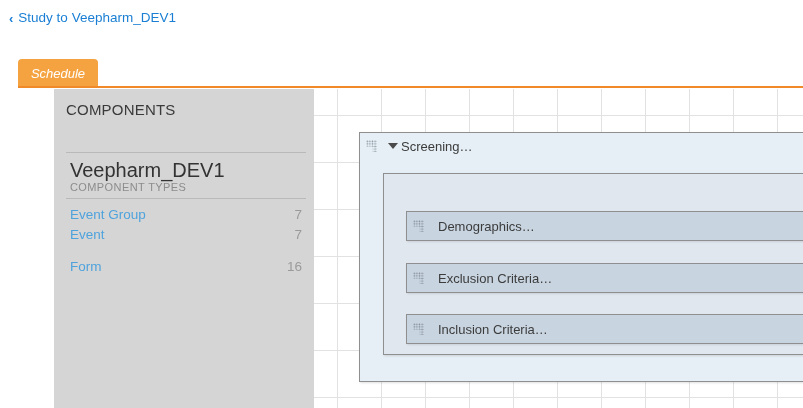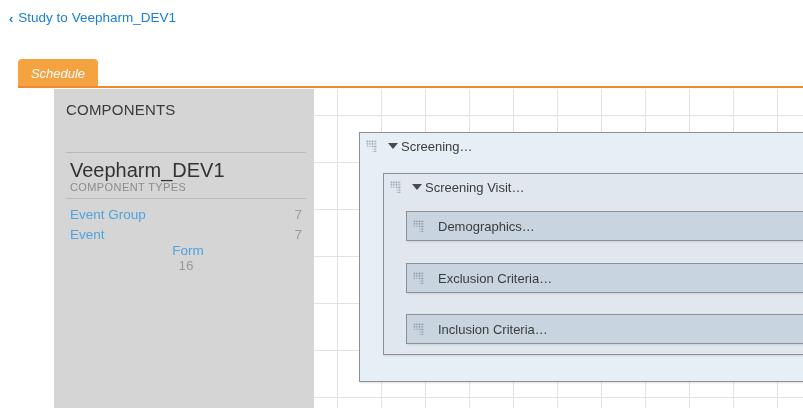--- a/index.html
+++ b/index.html
@@ -155,21 +155,21 @@
     font-size: 13.5px;
     color: #4fa3dd;
   }
   .type-row .type-count {
     font-size: 13.5px;
     color: #9a9a9a;
     padding-right: 4px;
   }
   .tr-0 { top: 116px; }
   .tr-1 { top: 136px; }
-  .tr-2 { top: 154px; flex-direction: column; }
+  .tr-2 { top: 168px; }
 
   
   .canvas {
     position: absolute;
     left: 260px; top: 0;
     width: 525px;
     height: 319px;
     background: #ffffff;
     overflow: hidden;
   }
@@ -309,25 +309,20 @@
     <div class="grid"></div>
 
     <div class="group-box">
       <div class="node-header">
         <span class="grip"></span>
         <span class="toggle-caret"></span>
         <span class="node-label">Screening…</span>
       </div>
 
       <div class="visit-box">
-        <div class="node-header">
-          <span class="grip"></span>
-          <span class="toggle-caret"></span>
-          <span class="node-label">Screening Visit…</span>
-        </div>
 
         <div class="form-box fb-0">
           <div class="node-header">
             <span class="grip"></span>
             <span class="node-label">Demographics…</span>
           </div>
         </div>
         <div class="form-box fb-1">
           <div class="node-header">
             <span class="grip"></span>

